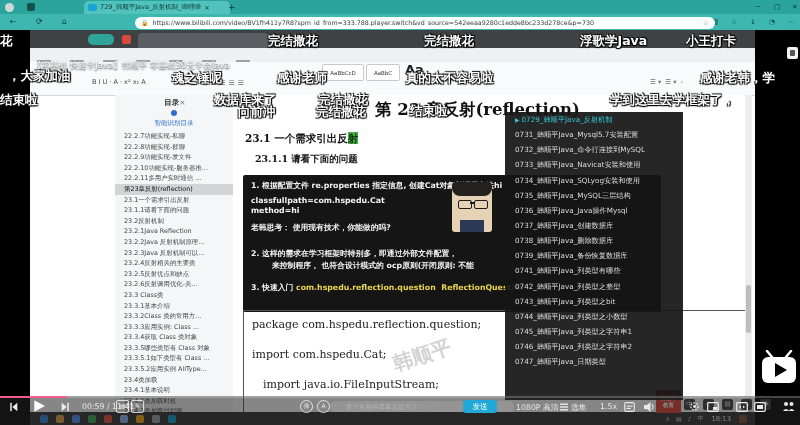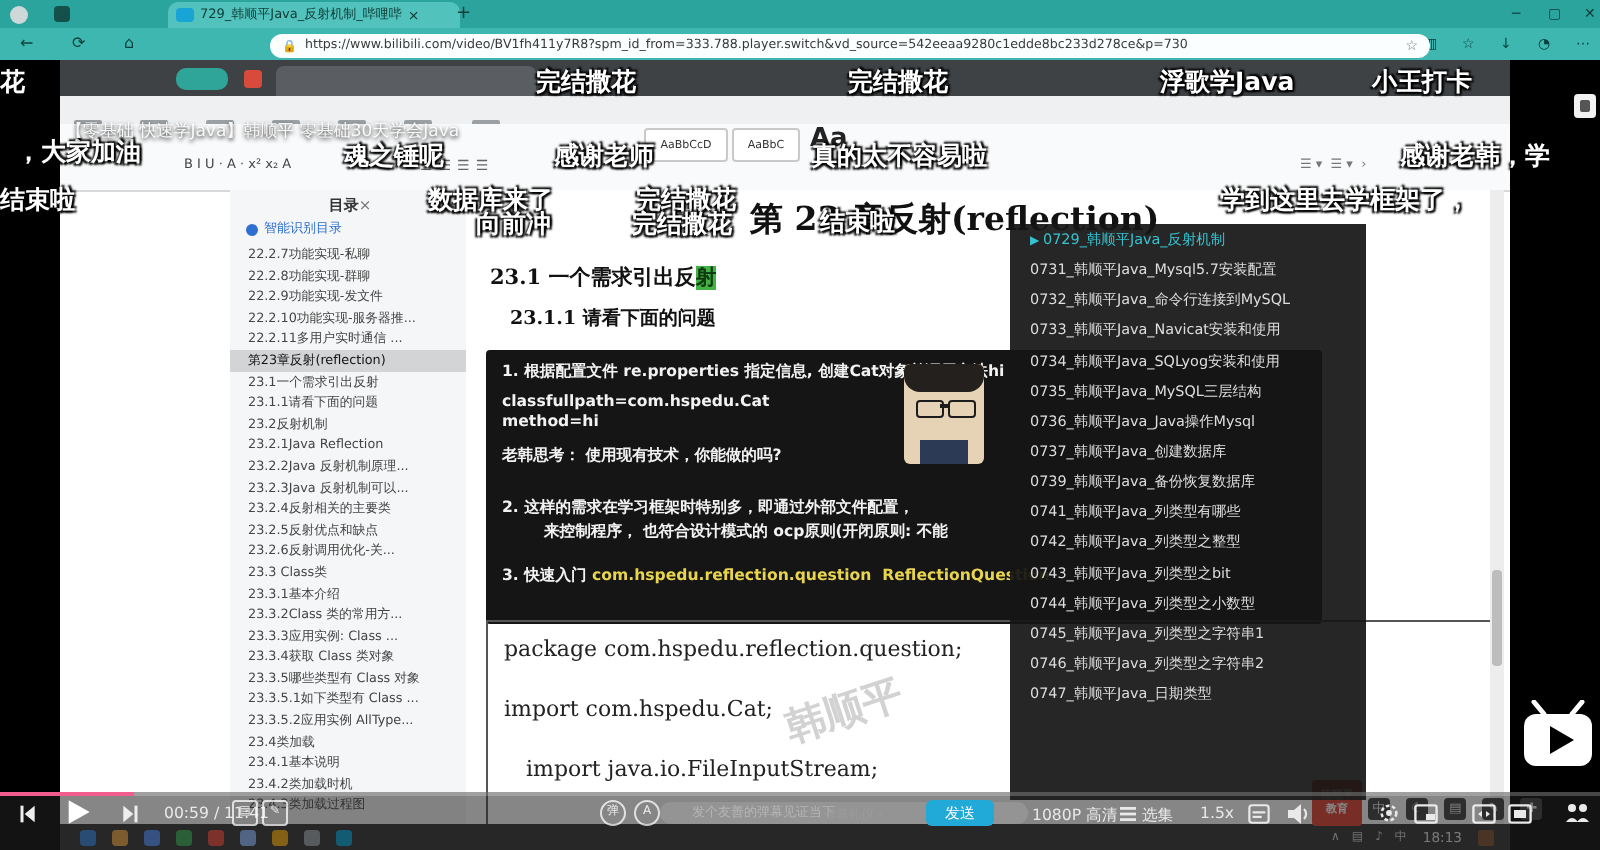--- a/index.html
+++ b/index.html
@@ -98,21 +98,21 @@
     <div class="abs stylebox" style="left:336px;top:2px;width:32px;height:15px;">AaBbC</div>
     <div class="abs" style="left:375px;top:0px;font-size:13px;color:#222;font-weight:bold;">Aa</div>
     <div class="abs" style="left:620px;top:16px;font-size:6.5px;color:#777;">☰ ▾ &nbsp;☰ ▾ &nbsp;›</div>
   </div>
 
   <div class="abs tocpane">
     <div style="display:flex;justify-content:center;padding:3px 6px 1px 8px;">
       <span style="font-size:7.5px;font-weight:bold;color:#333;">目录</span>
       <span style="font-size:7.5px;color:#777;">×</span>
     </div>
-    <div style="display:flex;align-items:center;gap:3px;padding:1px 8px 3px 8px;">
+    <div style="display:flex;align-items:center;gap:3px;padding:1px 8px 3px 8px;flex-direction:column;">
       <span style="width:6px;height:6px;border-radius:50%;background:#2e6fd0;display:inline-block;"></span>
       <span style="font-size:6.5px;color:#2e6fd0;">智能识别目录</span>
     </div>
     <div id="toc-list">
         <div class="tocitem">22.2.7功能实现-私聊</div>
         <div class="tocitem">22.2.8功能实现-群聊</div>
         <div class="tocitem">22.2.9功能实现-发文件</div>
         <div class="tocitem">22.2.10功能实现-服务器推...</div>
         <div class="tocitem">22.2.11多用户实时通信 ...</div>
         <div class="tocitem active">第23章反射(reflection)</div>
@@ -249,20 +249,21 @@
   <div class="abs playlist">
     <div id="playlist-items">
         <div class="plitem active"><span style="font-size: 6px;">▶ </span>0729_韩顺平Java_反射机制</div>
         <div class="plitem">0731_韩顺平Java_Mysql5.7安装配置</div>
         <div class="plitem">0732_韩顺平Java_命令行连接到MySQL</div>
         <div class="plitem">0733_韩顺平Java_Navicat安装和使用</div>
         <div class="plitem">0734_韩顺平Java_SQLyog安装和使用</div>
         <div class="plitem">0735_韩顺平Java_MySQL三层结构</div>
         <div class="plitem">0736_韩顺平Java_Java操作Mysql</div>
         <div class="plitem">0737_韩顺平Java_创建数据库</div>
+        <div class="plitem">0738_韩顺平Java_删除数据库</div>
         <div class="plitem">0739_韩顺平Java_备份恢复数据库</div>
         <div class="plitem">0741_韩顺平Java_列类型有哪些</div>
         <div class="plitem">0742_韩顺平Java_列类型之整型</div>
         <div class="plitem">0743_韩顺平Java_列类型之bit</div>
         <div class="plitem">0744_韩顺平Java_列类型之小数型</div>
         <div class="plitem">0745_韩顺平Java_列类型之字符串1</div>
         <div class="plitem">0746_韩顺平Java_列类型之字符串2</div>
         <div class="plitem">0747_韩顺平Java_日期类型</div>
       </div>
   </div>

